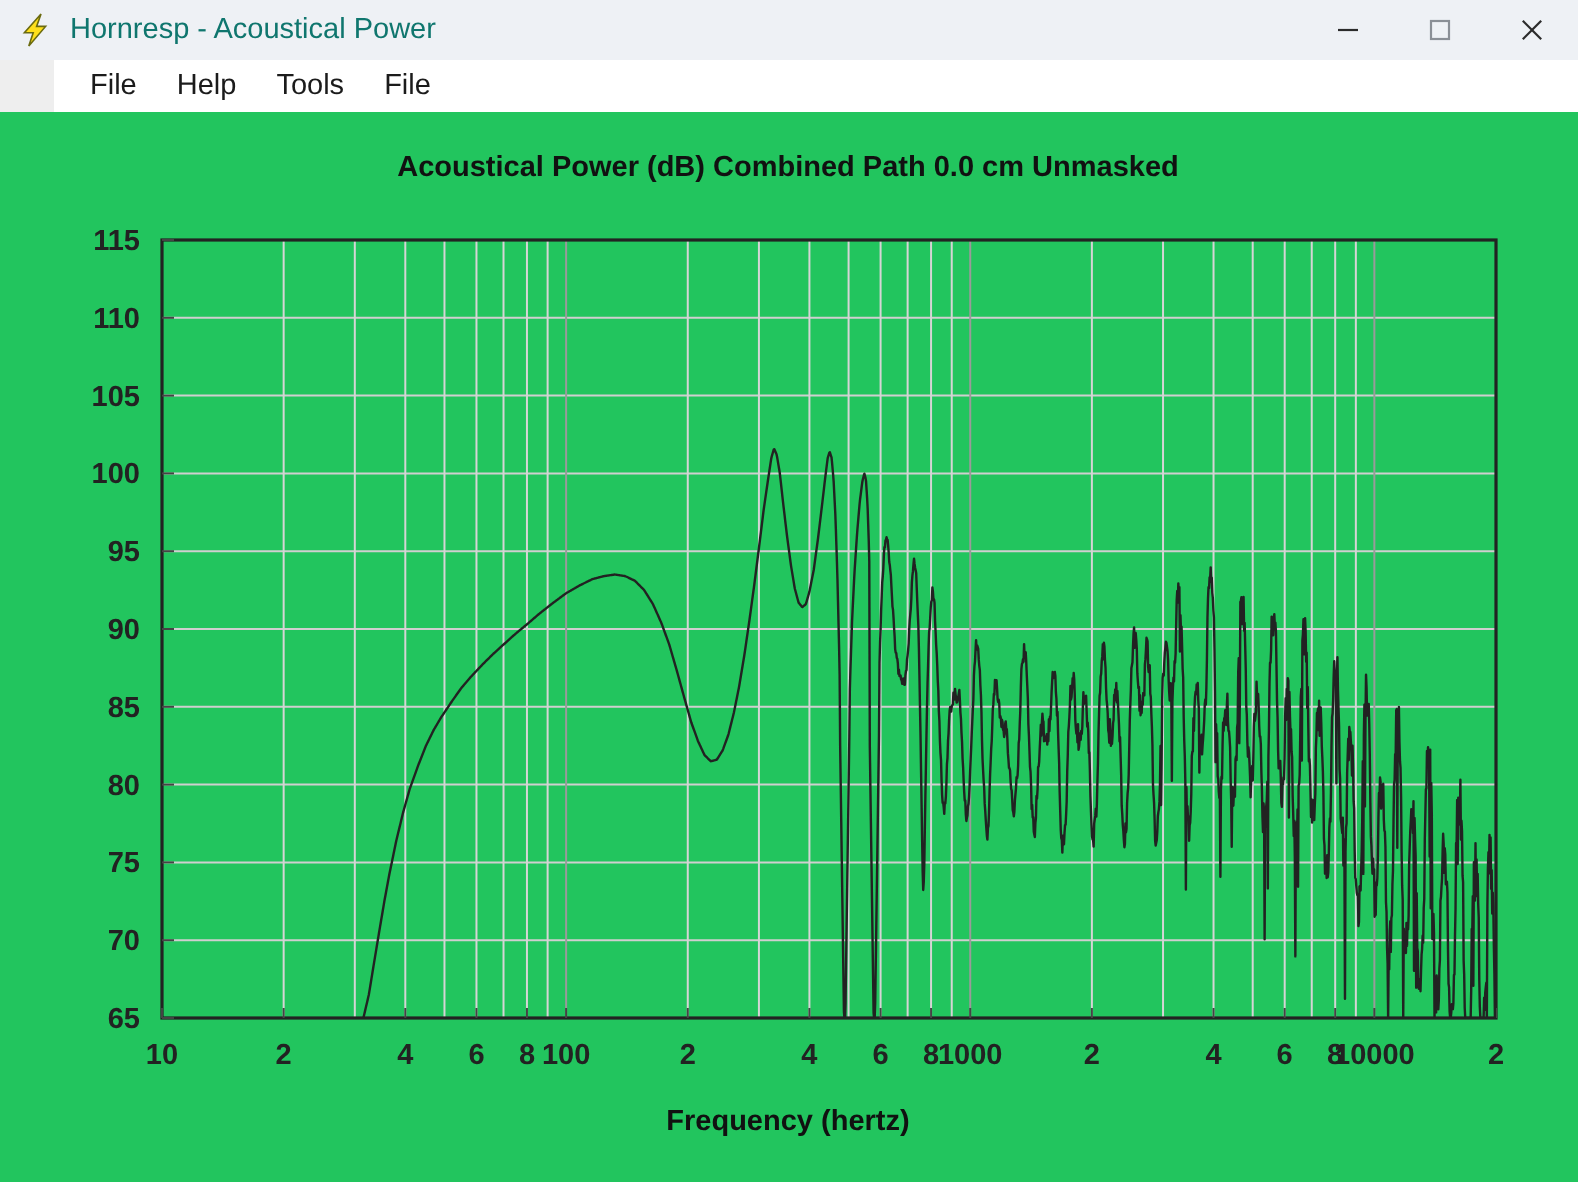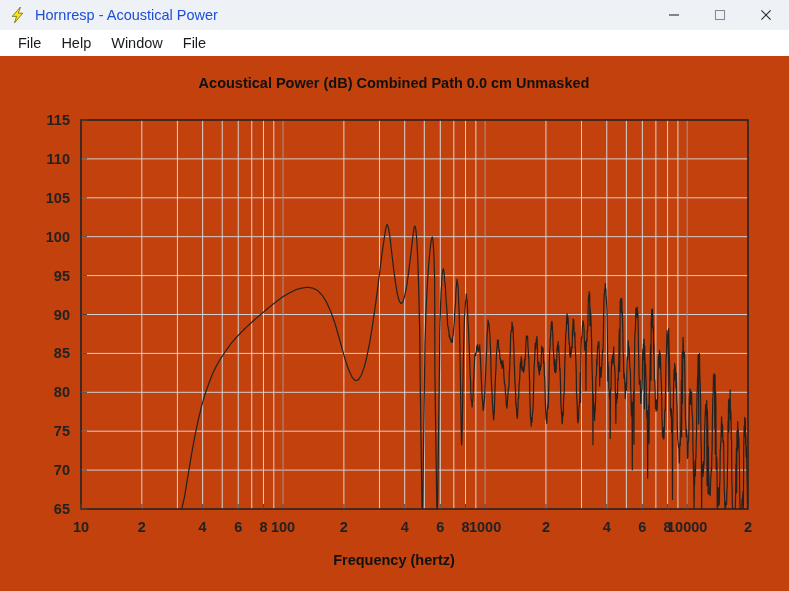--- a/index.html
+++ b/index.html
@@ -29,21 +29,21 @@
     flex: 0 0 auto;
   }
   #app-icon {
     width: 20px; height: 20px;
     margin-left: 8px; margin-right: 7px;
     flex: 0 0 auto;
     display: flex; align-items: center; justify-content: center;
   }
   #title-text {
     font-size: 14.5px;
-    color: #1d4ed8;
+    color: #0f766e;
     font-family: "Liberation Sans", sans-serif;
     white-space: nowrap;
   }
   #window-controls {
     position: absolute;
     right: 0; top: 0;
     height: 30px;
     display: flex;
   }
   .wbtn {
@@ -56,33 +56,34 @@
   .wbtn svg { display: block; }
 
   
   #menubar {
     height: 26px;
     background: #ffffff;
     display: flex;
     align-items: center;
     padding-left: 8px;
     flex: 0 0 auto;
+    margin-left: 27px;
   }
   .menu-item {
     font-size: 14.5px;
     color: #1b1b1b;
     padding: 2px 10px;
     white-space: nowrap;
     font-family: "Liberation Sans", sans-serif;
   }
 
   
   #client {
     flex: 1 1 auto;
-    background: #c2410c;
+    background: #22c55e;
     position: relative;
   }
   #chart-svg {
     position: absolute;
     left: 0; top: 0;
   }
   .chart-title-text {
     font-family: "Liberation Sans", sans-serif;
     font-size: 14.5px;
     font-weight: bold;
@@ -130,21 +131,21 @@
           <line x1="1.4" y1="1.4" x2="10.6" y2="10.6" stroke="#2b2b2b" stroke-width="1.1"></line>
           <line x1="10.6" y1="1.4" x2="1.4" y2="10.6" stroke="#2b2b2b" stroke-width="1.1"></line>
         </svg>
       </div>
     </div>
   </div>
 
   <div id="menubar">
     <div class="menu-item">File</div>
     <div class="menu-item">Help</div>
-    <div class="menu-item">Window</div>
+    <div class="menu-item">Tools</div>
     <div class="menu-item">File</div>
   </div>
 
   <div id="client">
     <svg id="chart-svg" width="789" height="535" viewBox="0 0 789 535">
       <g>
         <text id="chart-title" class="chart-title-text" x="394" y="32" text-anchor="middle">Acoustical Power (dB)   Combined   Path 0.0 cm   Unmasked</text>
       </g>
       <g id="grid-layer">
           <line x1="81" y1="414.1" x2="748" y2="414.1" stroke="#cfcfcf" stroke-width="1"></line>

